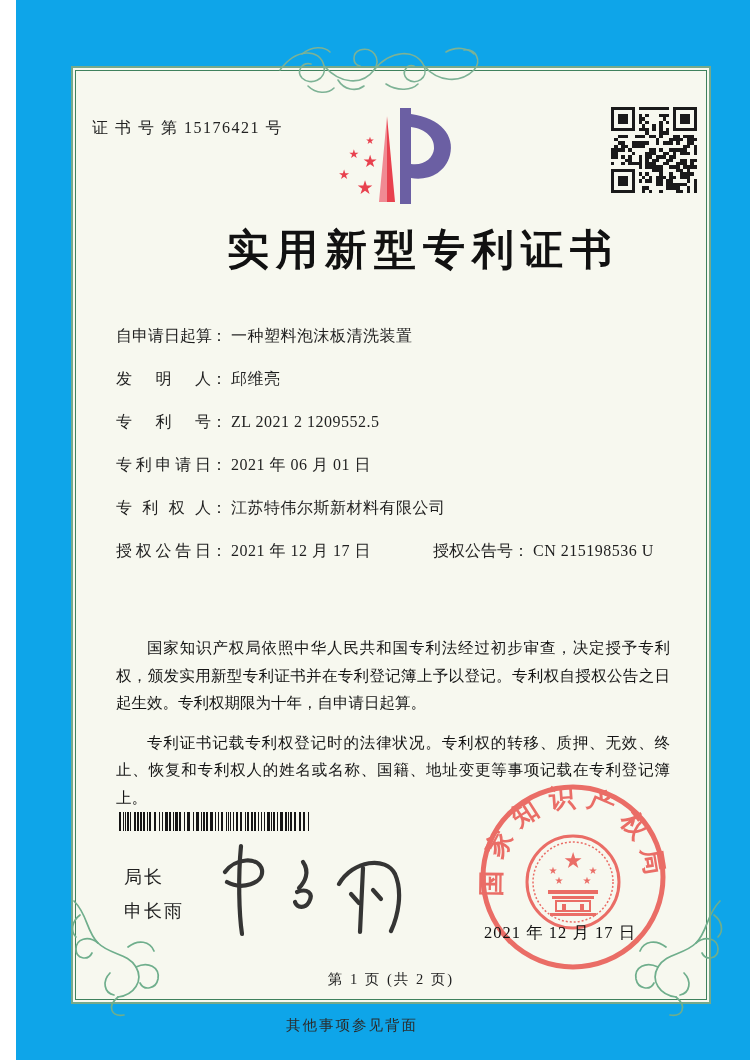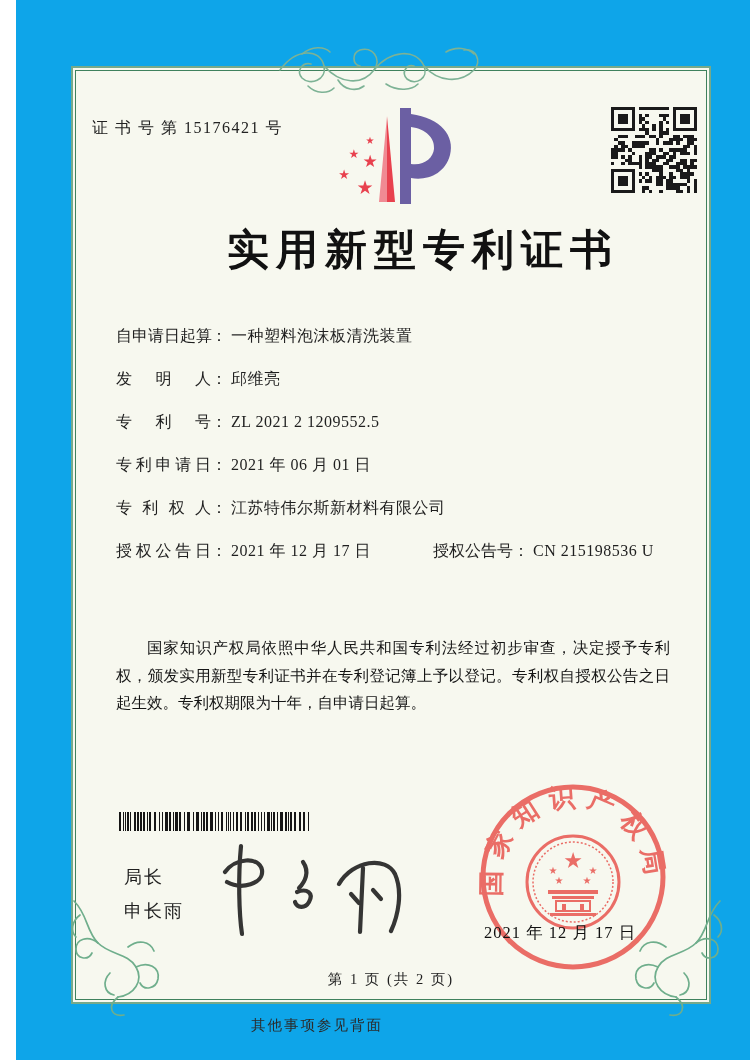--- a/index.html
+++ b/index.html
@@ -63,21 +63,21 @@
   .seal-date{
     position:absolute;left:468px;top:922px;
     font-size:16.5px;letter-spacing:1px;color:#111;z-index:5;
   }
   .page-num{
     position:absolute;left:0;top:970px;width:750px;text-align:center;
     font-size:14.5px;letter-spacing:2px;
   }
   .footer-note{
     position:absolute;left:0;top:1016px;width:602px;text-align:center;
-    font-size:14.5px;letter-spacing:2px;color:#2b2b2b;
+    font-size:14.5px;letter-spacing:2px;color:#2b2b2b;padding-left:35px;
   }
 </style>
 </head>
 <body>
 
 <div class="page">
 
   <div class="frame">
     <div class="frame-inner"></div>
   </div>
@@ -373,20 +373,21 @@
     <div class="field-row">
       <span class="flabel">专利权人</span><span class="colon">：</span><span class="fvalue">江苏特伟尔斯新材料有限公司</span>
     </div>
     <div class="field-row">
       <span class="flabel">授权公告日</span><span class="colon">：</span><span class="fvalue">2021 年 12 月 17 日</span><span class="grant-right"><span>授权公告号</span><span class="colon">：</span><span class="fvalue">CN 215198536 U</span></span>
     </div>
   </div>
 
   <div class="body-text">
     <p>国家知识产权局依照中华人民共和国专利法经过初步审查，决定授予专利权，颁发实用新型专利证书并在专利登记簿上予以登记。专利权自授权公告之日起生效。专利权期限为十年，自申请日起算。</p>
+    <p>专利证书记载专利权登记时的法律状况。专利权的转移、质押、无效、终止、恢复和专利权人的姓名或名称、国籍、地址变更等事项记载在专利登记簿上。</p>
   </div>
 
   <svg class="barcode" viewBox="0 0 192 19" preserveAspectRatio="none">
       <rect x="0" y="0" width="2" height="19" fill="#161616"></rect>
       <rect x="4" y="0" width="1" height="19" fill="#161616"></rect>
       <rect x="6" y="0" width="1" height="19" fill="#161616"></rect>
       <rect x="8" y="0" width="2" height="19" fill="#161616"></rect>
       <rect x="11" y="0" width="1" height="19" fill="#161616"></rect>
       <rect x="15" y="0" width="2" height="19" fill="#161616"></rect>
       <rect x="18" y="0" width="2" height="19" fill="#161616"></rect>

